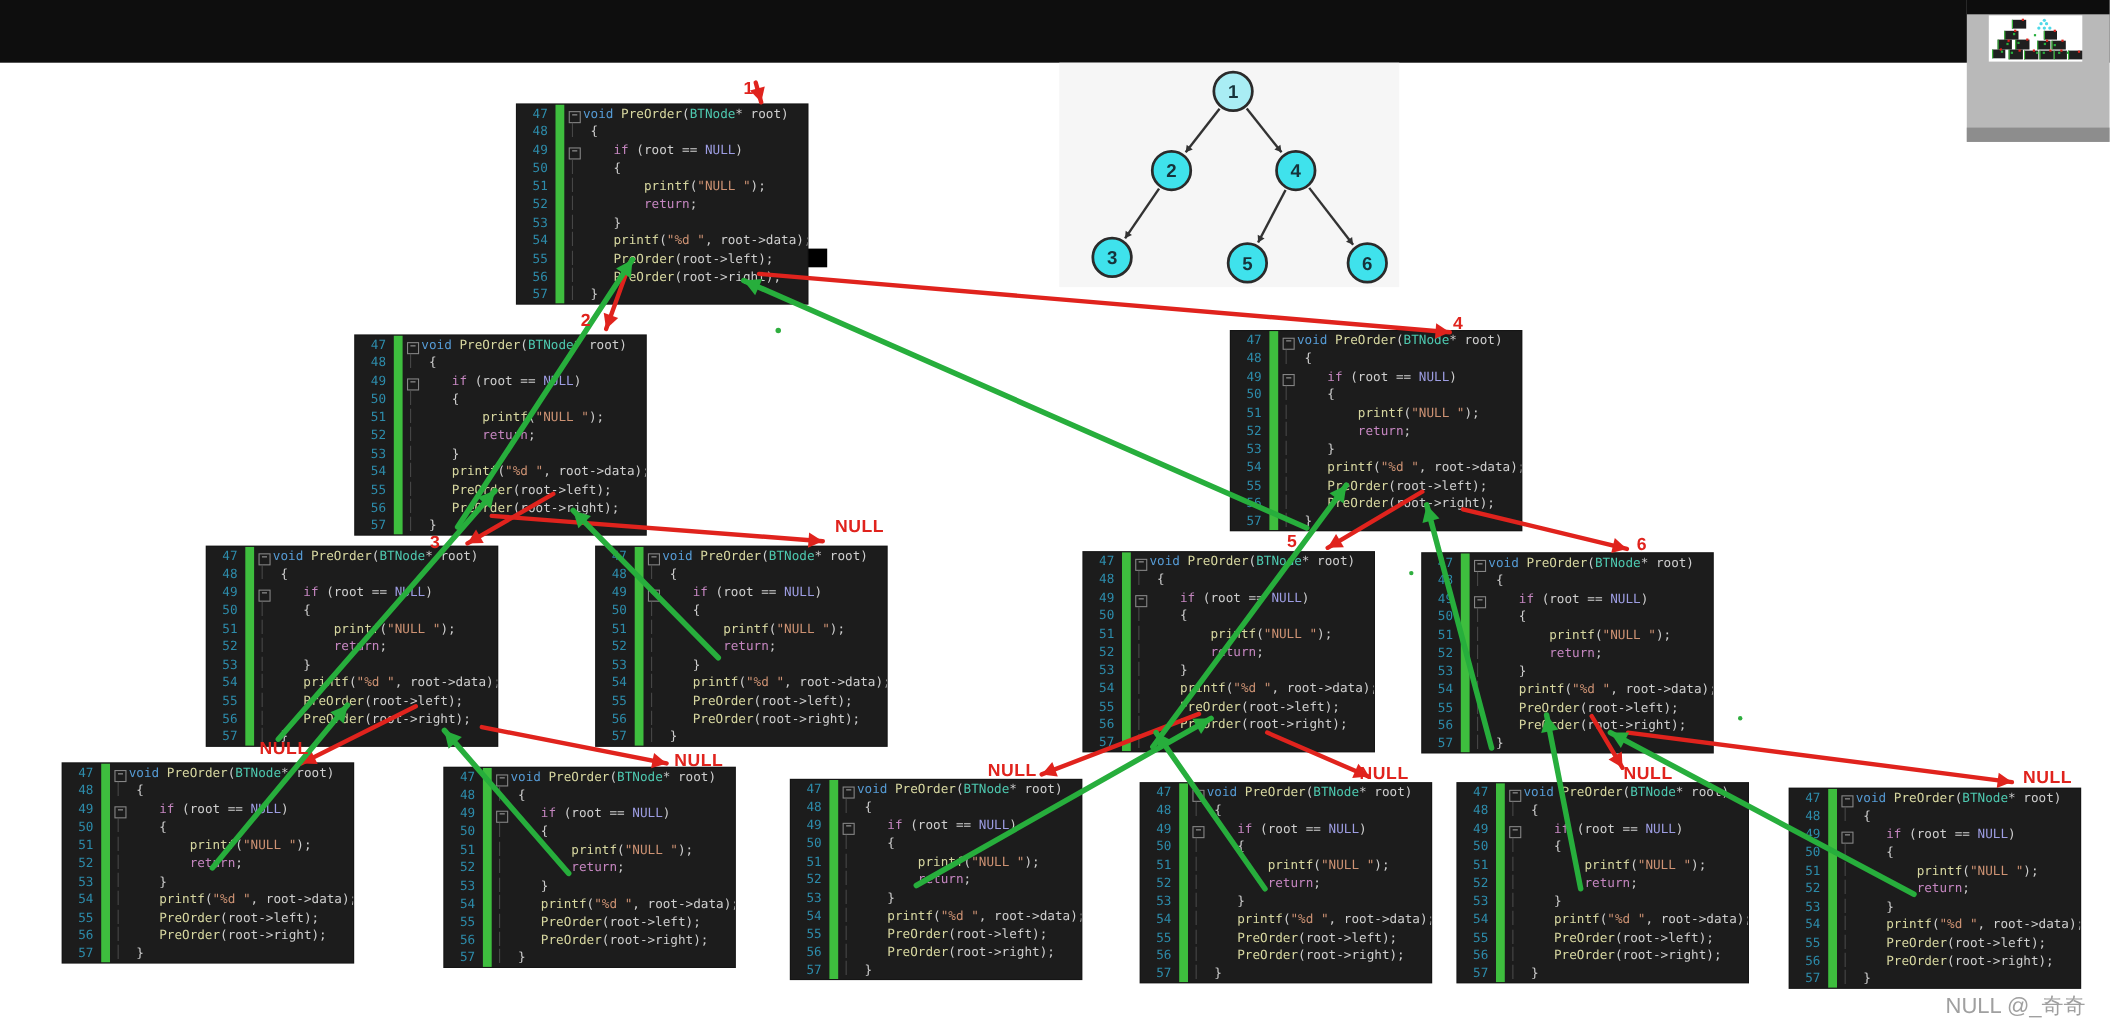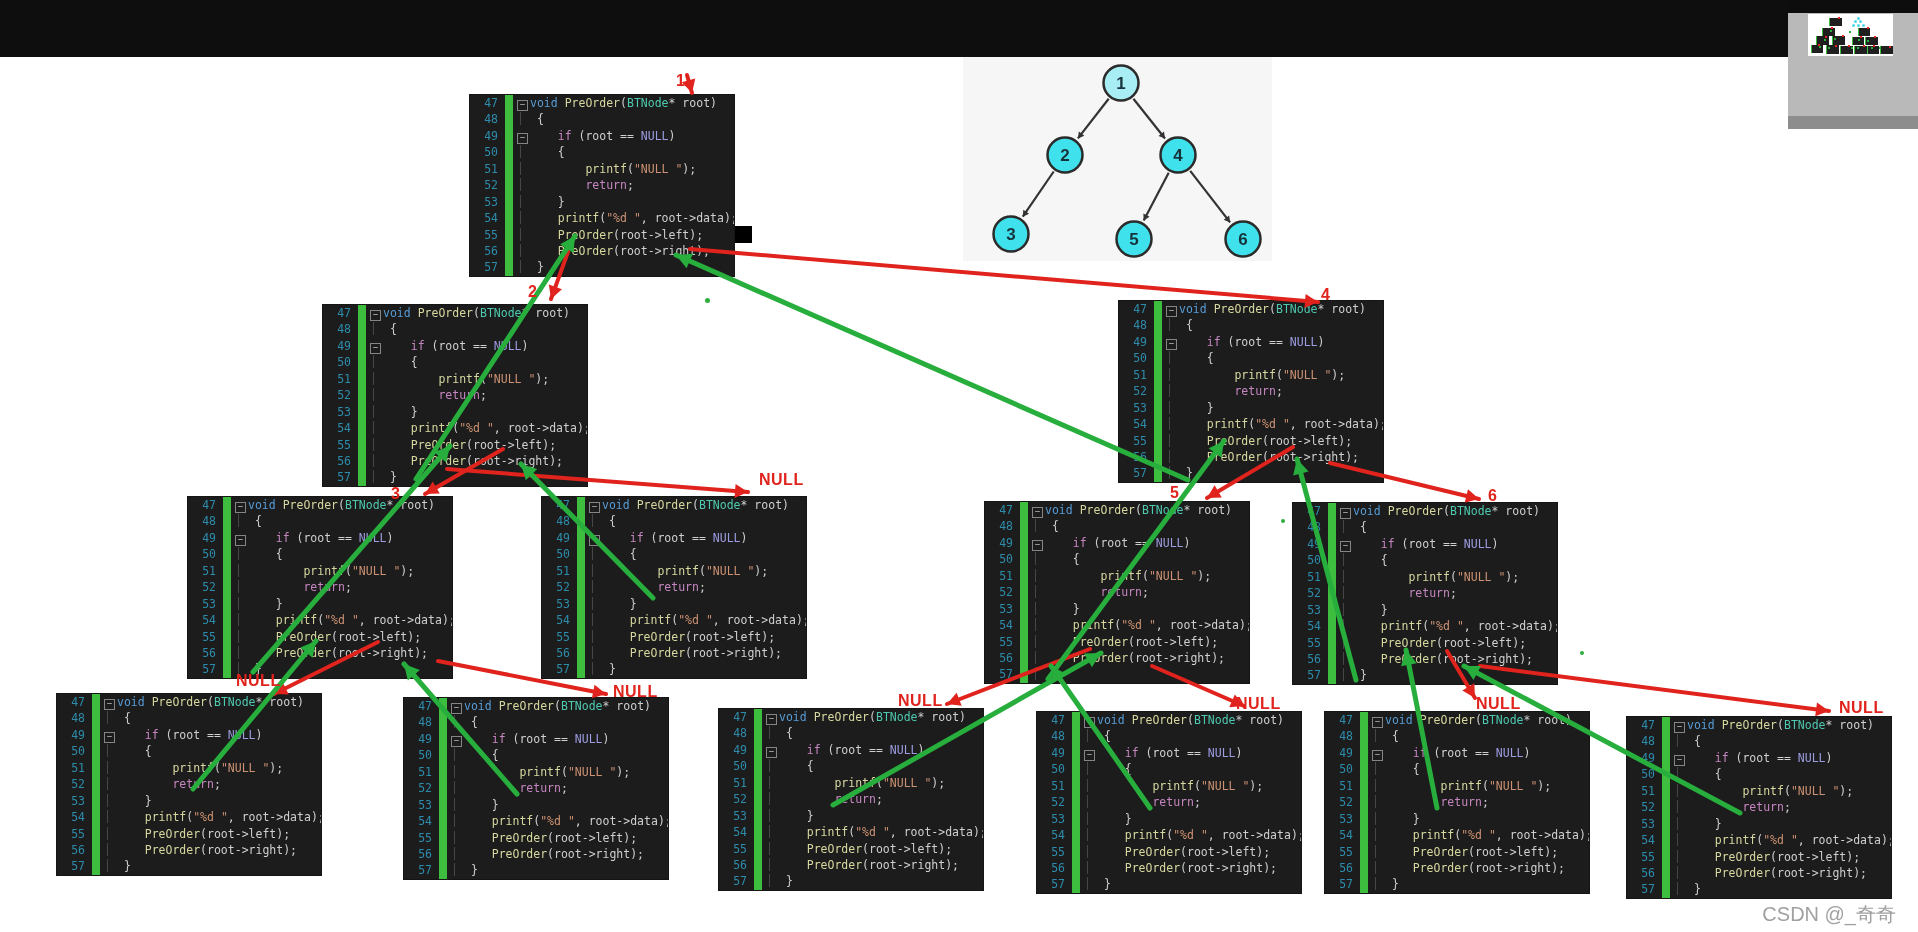--- a/index.html
+++ b/index.html
@@ -89,21 +89,21 @@
         <div class="mm-dot" style="left: 20.408px; top: 32.8519px; width: 2px; height: 2px; background: rgb(39, 174, 60);"></div>
         <div class="mm-dot" style="left: 50.3441px; top: 25.2361px; width: 2px; height: 2px; background: rgb(39, 174, 60);"></div>
         <div class="mm-dot" style="left: 58.7865px; top: 25.6642px; width: 2px; height: 2px; background: rgb(39, 174, 60);"></div>
         <div class="mm-dot" style="left: 42.8545px; top: 32.8519px; width: 2px; height: 2px; background: rgb(39, 174, 60);"></div>
         <div class="mm-dot" style="left: 48.7709px; top: 33.2124px; width: 2px; height: 2px; background: rgb(39, 174, 60);"></div>
         <div class="mm-dot" style="left: 62.9966px; top: 32.8519px; width: 2px; height: 2px; background: rgb(39, 174, 60);"></div>
         <div class="mm-dot" style="left: 70.9958px; top: 33.3251px; width: 2px; height: 2px; background: rgb(39, 174, 60);"></div>
       </div>
     <div id="mm-bottom"></div>
   </div>
-  <div id="wm">CSDN @_奇奇</div>
+  <div id="wm">NULL @_奇奇</div>
 <div class="cbox" style="left: 470px; top: 95px; width: 264px; height: 181px;">
       <div class="gbar"></div>
       <div class="cline"><span class="ln">47</span><span class="fold"><span class="fbox">−</span></span><span class="ct"><span style="color: rgb(86, 156, 214);">void</span><span style="color: rgb(207, 207, 207);"> </span><span style="color: rgb(215, 215, 160);">PreOrder</span><span style="color: rgb(207, 207, 207);">(</span><span style="color: rgb(78, 201, 176);">BTNode</span><span style="color: rgb(207, 207, 207);">* root)</span></span></div>
       <div class="cline"><span class="ln">48</span><span class="fold fbar">│</span><span class="ct"><span style="color: rgb(207, 207, 207);"> {</span></span></div>
       <div class="cline"><span class="ln">49</span><span class="fold"><span class="fbox">−</span></span><span class="ct"><span style="color: rgb(207, 207, 207);">    </span><span style="color: rgb(197, 134, 192);">if</span><span style="color: rgb(207, 207, 207);"> (root == </span><span style="color: rgb(157, 157, 226);">NULL</span><span style="color: rgb(207, 207, 207);">)</span></span></div>
       <div class="cline"><span class="ln">50</span><span class="fold fbar">│</span><span class="ct"><span style="color: rgb(207, 207, 207);">    {</span></span></div>
       <div class="cline"><span class="ln">51</span><span class="fold fbar">│</span><span class="ct"><span style="color: rgb(207, 207, 207);">        </span><span style="color: rgb(215, 215, 160);">printf</span><span style="color: rgb(207, 207, 207);">(</span><span style="color: rgb(205, 146, 115);">"NULL "</span><span style="color: rgb(207, 207, 207);">);</span></span></div>
       <div class="cline"><span class="ln">52</span><span class="fold fbar">│</span><span class="ct"><span style="color: rgb(207, 207, 207);">        </span><span style="color: rgb(197, 134, 192);">return</span><span style="color: rgb(207, 207, 207);">;</span></span></div>
       <div class="cline"><span class="ln">53</span><span class="fold fbar">│</span><span class="ct"><span style="color: rgb(207, 207, 207);">    }</span></span></div>
       <div class="cline"><span class="ln">54</span><span class="fold fbar">│</span><span class="ct"><span style="color: rgb(207, 207, 207);">    </span><span style="color: rgb(215, 215, 160);">printf</span><span style="color: rgb(207, 207, 207);">(</span><span style="color: rgb(205, 146, 115);">"%d "</span><span style="color: rgb(207, 207, 207);">, root-&gt;data);</span></span></div>

